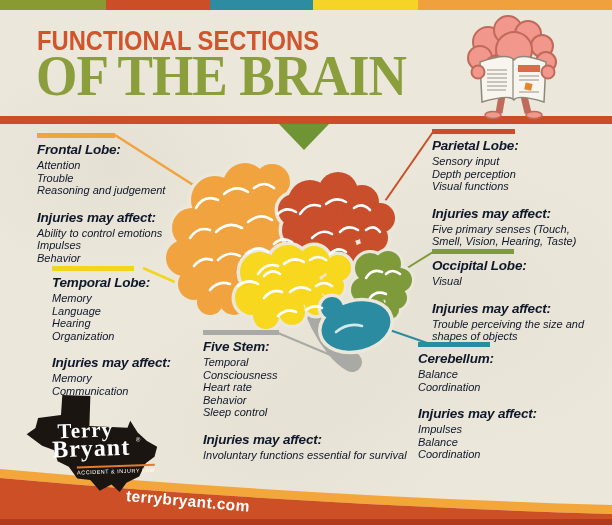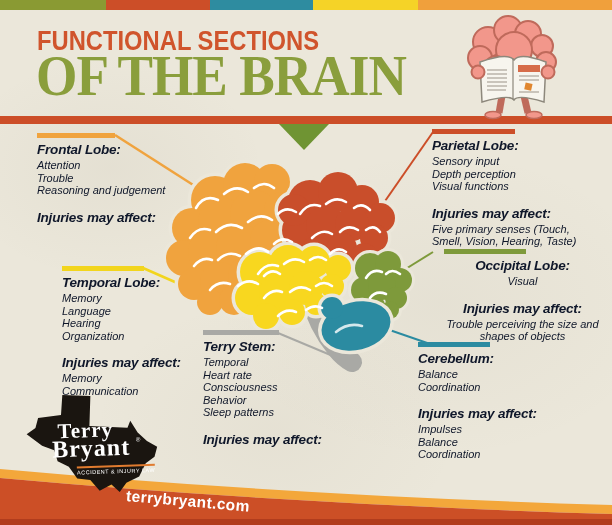--- a/index.html
+++ b/index.html
@@ -27,22 +27,22 @@
     border-left:25px solid transparent;border-right:25px solid transparent;
     border-top:26px solid #6f9433;}
   
   .sec{position:absolute;color:#0f172a;z-index:6;font-style:italic;}
   .sec .bar{height:5px;margin-bottom:4px;}
   .sec .title{font-weight:bold;font-size:13.5px;line-height:15px;letter-spacing:-.2px;margin-bottom:2px;}
   .sec .title2{margin-top:13px;}
   .sec .line{font-size:11px;line-height:12.5px;}
   #sec-frontal{left:37px;top:133px;width:185px;}
   #sec-parietal{left:432px;top:129px;width:164px;}
-  #sec-temporal{left:62px;top:266px;width:172px;}
-  #sec-occipital{left:444px;top:249px;width:157px;text-align:center;}
+  #sec-temporal{left:52px;top:266px;width:172px;}
+  #sec-occipital{left:432px;top:249px;width:157px;}
   #sec-brainstem{left:203px;top:330px;width:286px;}
   #sec-cerebellum{left:418px;top:342px;width:164px;}
   
   #connector-layer{left:0;top:0;z-index:2;pointer-events:none;}
   #brain-layer{left:160px;top:140px;z-index:3;}
   #mascot{left:452px;top:8px;z-index:4;}
   
   #footer-layer{left:0;top:430px;z-index:5;pointer-events:none;}
   #site-url{left:127px;top:487px;z-index:7;color:#ffffff;font-weight:bold;
     font-size:15.5px;letter-spacing:.4px;transform:rotate(5deg);transform-origin:0 0;
@@ -252,20 +252,25 @@
 
 <div id="sec-frontal" class="sec">
   <div class="bar" style="width: 78px; background-color: rgb(240, 163, 62);"></div>
   <div class="title">Frontal Lobe:</div>
   <div>
       <div class="line">Attention</div>
       <div class="line">Trouble</div>
       <div class="line">Reasoning and judgement</div>
     </div>
   <div class="title title2">Injuries may affect:</div>
+  <div>
+      <div class="line">Ability to control emotions</div>
+      <div class="line">Impulses</div>
+      <div class="line">Behavior</div>
+    </div>
 </div>
 
 <div id="sec-parietal" class="sec">
   <div class="bar" style="width: 83px; background-color: rgb(204, 78, 40);"></div>
   <div class="title">Parietal Lobe:</div>
   <div>
       <div class="line">Sensory input</div>
       <div class="line">Depth perception</div>
       <div class="line">Visual functions</div>
     </div>
@@ -298,29 +303,32 @@
       <div class="line">Visual</div>
     </div>
   <div class="title title2">Injuries may affect:</div>
   <div>
       <div class="line">Trouble perceiving the size and shapes of objects</div>
     </div>
 </div>
 
 <div id="sec-brainstem" class="sec">
   <div class="bar" style="width: 76px; background-color: rgb(169, 169, 165);"></div>
-  <div class="title">Terry Stem:</div>
+  <div class="title">Five Stem:</div>
   <div>
       <div class="line">Temporal</div>
+      <div class="line">Consciousness</div>
       <div class="line">Heart rate</div>
-      <div class="line">Consciousness</div>
       <div class="line">Behavior</div>
-      <div class="line">Sleep patterns</div>
-    </div>
-  <div class="title title2">Injuries may affect:</div>
+      <div class="line">Sleep control</div>
+    </div>
+  <div class="title title2">Injuries may affect:</div>
+  <div>
+      <div class="line">Involuntary functions essential for survival</div>
+    </div>
 </div>
 
 <div id="sec-cerebellum" class="sec">
   <div class="bar" style="width: 72px; background-color: rgb(43, 139, 161);"></div>
   <div class="title">Cerebellum:</div>
   <div>
       <div class="line">Balance</div>
       <div class="line">Coordination</div>
     </div>
   <div class="title title2">Injuries may affect:</div>

